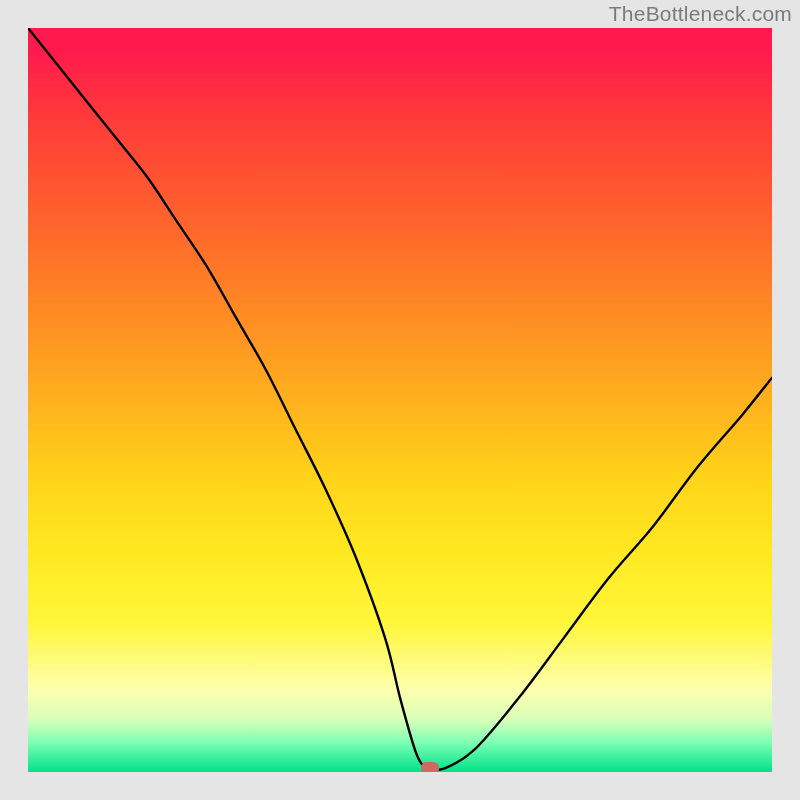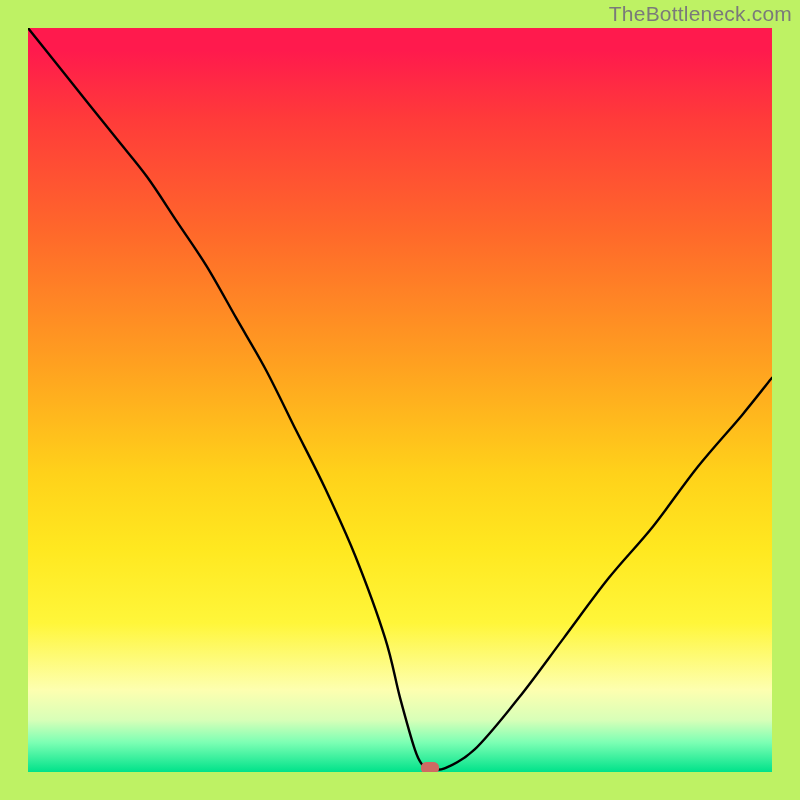--- a/index.html
+++ b/index.html
@@ -8,21 +8,21 @@
     width: 800px;
     height: 800px;
     background: #000;
     overflow: hidden;
     font-family: Arial, Helvetica, sans-serif;
   }
   .frame {
     position: relative;
     width: 800px;
     height: 800px;
-    background: #bef264;
+    background: #e5e5e5;
   }
   .watermark {
     position: absolute;
     top: 2px;
     right: 8px;
     color: #7a7a7a;
     font-size: 21px;
     font-weight: 500;
     letter-spacing: 0.2px;
     z-index: 10;

